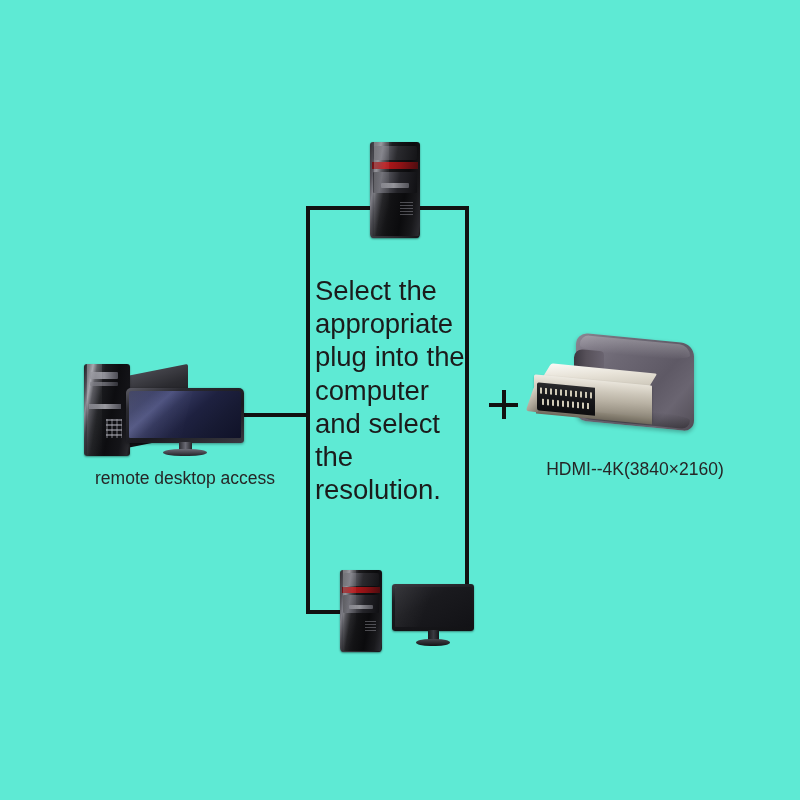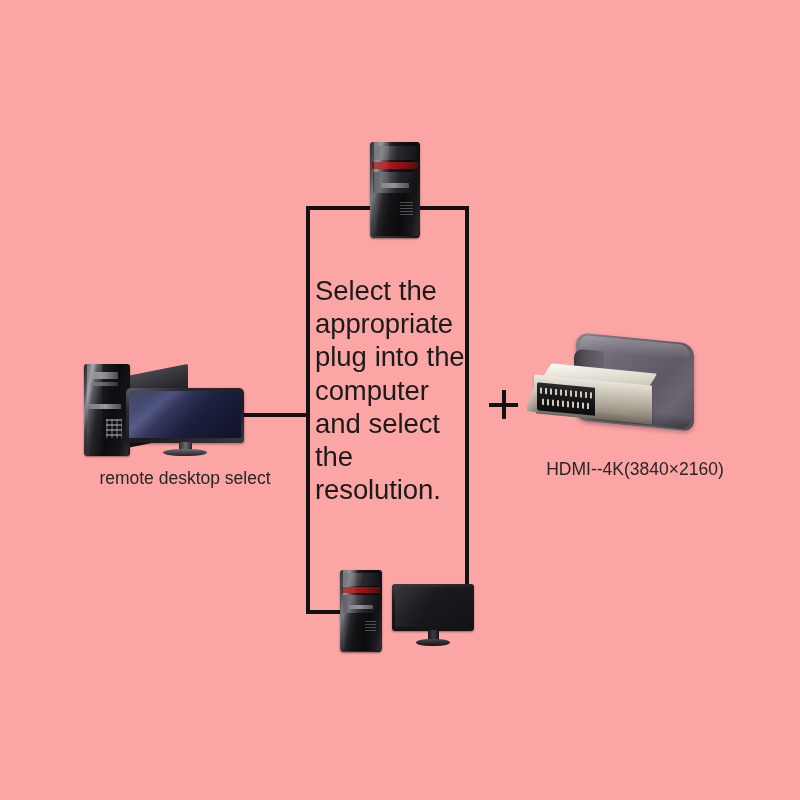--- a/index.html
+++ b/index.html
@@ -9,21 +9,21 @@
     background: #ffffff;
   }
   body {
     font-family: "Liberation Sans", sans-serif;
     -webkit-font-smoothing: antialiased;
   }
   #stage {
     position: relative;
     width: 800px;
     height: 800px;
-    background: #fca5a5;
+    background: #5eead4;
     overflow: hidden;
   }
 
   
   .line {
     position: absolute;
     background: #111111;
   }
   .line-h { height: 4px; }
   .line-v { width: 4px; }
@@ -468,21 +468,21 @@
     </div>
     <div id="remote-monitor">
       <div class="bezel">
         <div class="screen"></div>
       </div>
       <div class="neck"></div>
       <div class="foot"></div>
     </div>
   </div>
 
-  <div class="caption" id="caption-remote">remote desktop select</div>
+  <div class="caption" id="caption-remote">remote desktop access</div>
 
   <div id="plus-sign"></div>
 
   <div id="hdmi-adapter">
     <div class="body"></div>
     <div class="body-top-hl"></div>
     <div class="body-shadow-bot"></div>
     <div class="socket-recess"></div>
     <div class="shield-top"></div>
     <div class="shield"></div>

